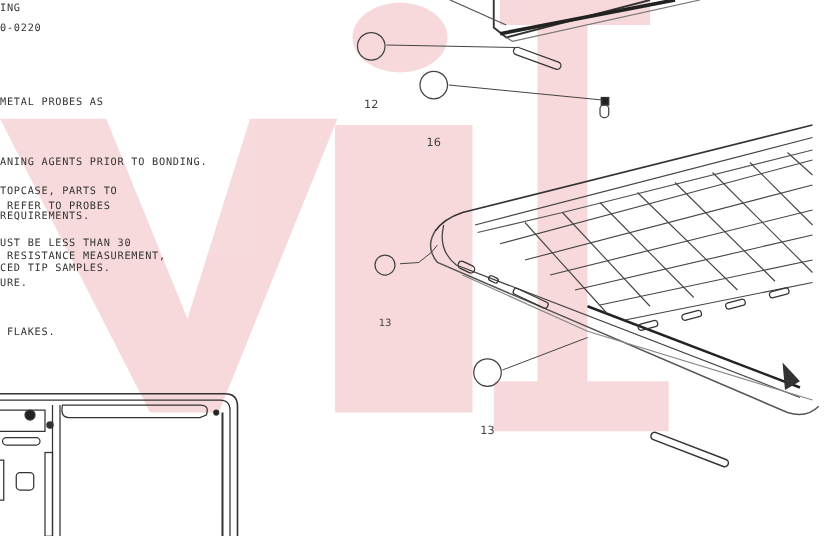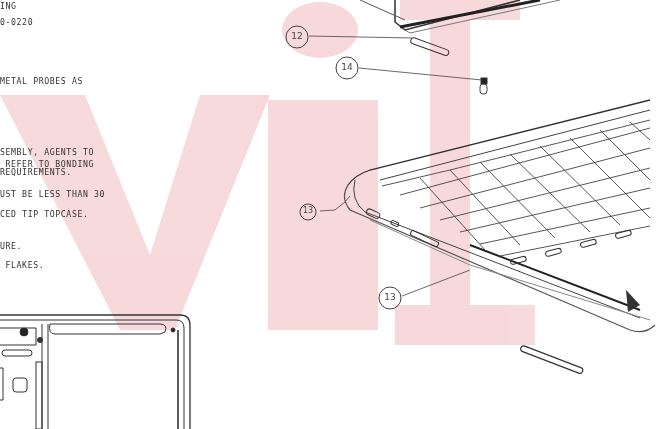--- a/index.html
+++ b/index.html
@@ -14,21 +14,21 @@
   }
   .notes {
     position:absolute; left:0; top:0; width:260px; height:300px;
     font-family:"DejaVu Sans Mono", monospace;
     font-size:8.2px; color:#333; letter-spacing:0.6px; line-height:9px;
   }
   .note-line { position:absolute; left:0; white-space:pre; }
   .drawing { position:absolute; left:0; top:0; width:660px; height:429px; }
   .callout-label {
     position:absolute; font-family:"DejaVu Sans", sans-serif;
-    font-size:9px; color:#444; width:24px; text-align:center;
+    font-size:9px; color:#444; width:24px; text-align:center;margin-top:48px;
   }
 </style>
 </head>
 <body>
 
 <svg class="watermark" viewBox="0 0 660 429">
   <g fill="#f6d3d5" opacity="0.85">
 
     <polygon points="0,95 85,95 150,255 200,95 270,95 175,330 120,330"></polygon>
 
@@ -40,26 +40,28 @@
     <rect x="430" y="0" width="40" height="340"></rect>
     <rect x="400" y="0" width="120" height="20"></rect>
     <rect x="395" y="305" width="140" height="40"></rect>
   </g>
 </svg>
 
 <div class="notes">
   <div class="note-line" style="top:2px">ING</div>
   <div class="note-line" style="top:18px">0-0220</div>
   <div class="note-line" style="top:77px">METAL PROBES AS</div>
-  <div class="note-line" style="top:148px">SEMBLY, AGENTS TO</div>
-  <div class="note-line" style="top:160px"> REFER TO BONDING</div>
+  <div class="note-line" style="top:125px">ANING AGENTS PRIOR TO BONDING.</div>
+  <div class="note-line" style="top:148px">TOPCASE, PARTS TO</div>
+  <div class="note-line" style="top:160px"> REFER TO PROBES</div>
   <div class="note-line" style="top:168px">REQUIREMENTS.</div>
   <div class="note-line" style="top:190px">UST BE LESS THAN 30</div>
-  <div class="note-line" style="top:210px">CED TIP TOPCASE.</div>
-  <div class="note-line" style="top:242px">URE.</div>
+  <div class="note-line" style="top:200px"> RESISTANCE MEASUREMENT,</div>
+  <div class="note-line" style="top:210px">CED TIP SAMPLES.</div>
+  <div class="note-line" style="top:222px">URE.</div>
   <div class="note-line" style="top:261px"> FLAKES.</div>
 </div>
 
 <svg class="drawing" viewBox="0 0 660 429" fill="none" stroke="#333" stroke-width="1">
 
   <g>
     <path d="M395,0 L395,22 L405,30 L520,0" stroke="#333" stroke-width="1.5"></path>
     <path d="M400,27 L540,0" stroke="#222" stroke-width="3"></path>
     <path d="M360,0 L405,20" stroke="#555"></path>
     <path d="M405,30 L410,33 L560,0" stroke="#777"></path>
@@ -140,15 +142,15 @@
     <rect x="2" y="350" width="30" height="6" rx="3"></rect>
     <rect x="13" y="378" width="14" height="14" rx="3"></rect>
     <path d="M0,368 L3,368 L3,400 L0,400"></path>
     <rect x="36" y="362" width="6" height="67"></rect>
     <path d="M178,330 L178,429" stroke-width="1.6"></path>
     <circle cx="173" cy="330" r="2" fill="#222"></circle>
   </g>
 </svg>
 
 <div class="callout-label" style="left:285px; top:31px">12</div>
-<div class="callout-label" style="left:335px; top:62px">14</div>
+<div class="callout-label" style="left:335px; top:62px">16</div>
 <div class="callout-label" style="left:296px; top:206px; font-size:8px">13</div>
 <div class="callout-label" style="left:378px; top:292px">13</div>
 
 </body></html>

